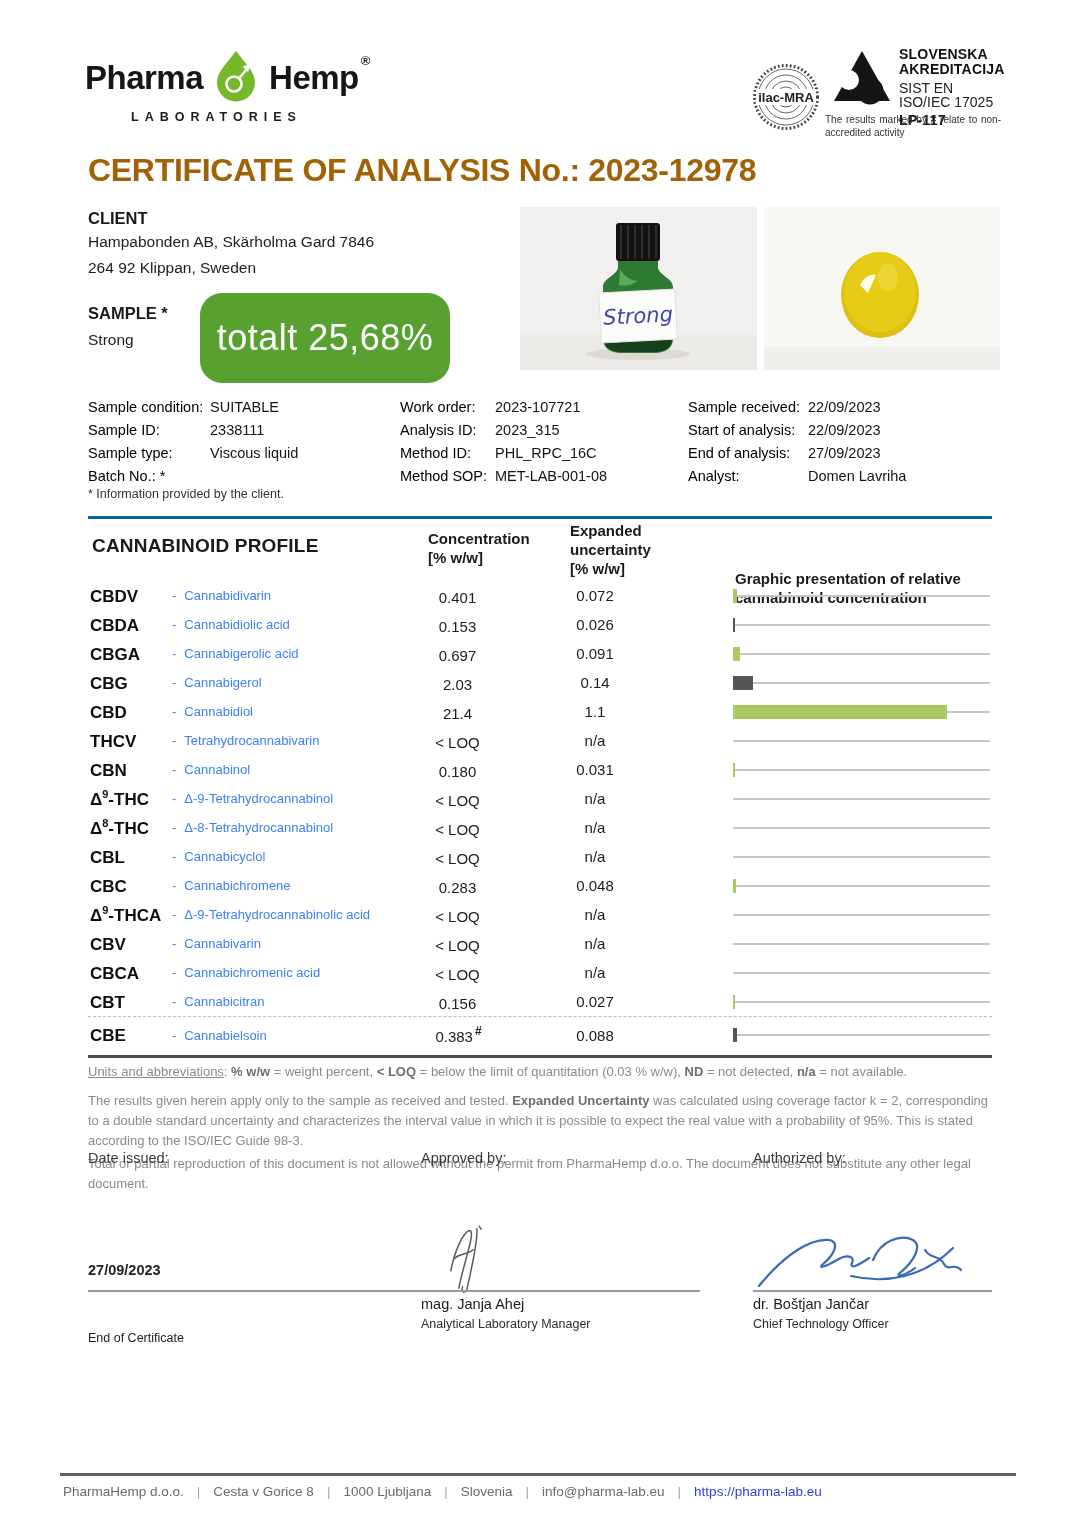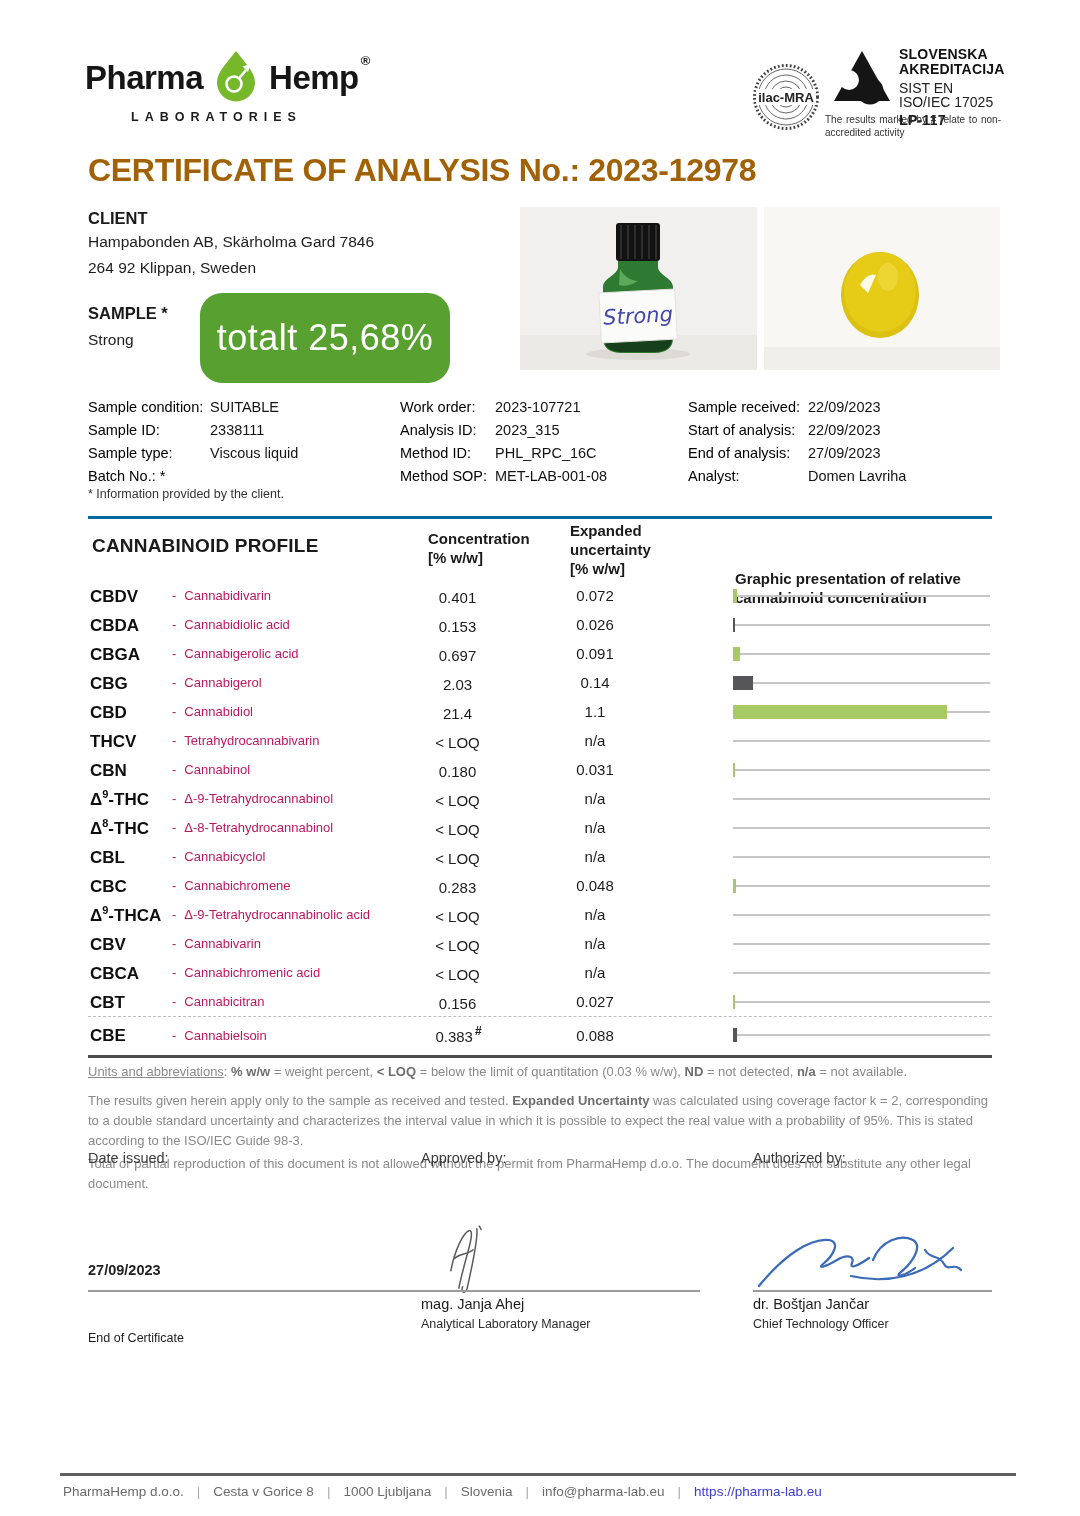--- a/index.html
+++ b/index.html
@@ -65,21 +65,21 @@
   .ctable-head { position:relative; height:62px; }
   .h-profile { position:absolute; left:4px; top:16px; font-size:19px; font-weight:bold; letter-spacing:.2px; }
   .h-conc { position:absolute; left:340px; top:10px; font-size:15px; font-weight:bold; line-height:19px; }
   .h-unc  { position:absolute; left:482px; top:2px;  font-size:15px; font-weight:bold; line-height:19px; }
   .h-graph{ position:absolute; left:647px; top:10px; font-size:15px; font-weight:bold; line-height:19px;margin-top:40px; }
 
   .t-row { display:flex; align-items:center; height:29px; padding-left:2px; }
   .t-row.separated { height:37px; border-top:1px dashed #bdbdbd; }
   .col-abbr { width:82px; font-size:17px; font-weight:bold; color:#0e0e0e; white-space:nowrap; }
   .col-abbr sup { font-size:11px; }
-  .col-name { width:228px; font-size:13px; color:#be185d; }
+  .col-name { width:228px; font-size:13px; color:#3b82f6; }
   .col-name .dash { margin-right:8px; }
   .col-conc { width:115px; text-align:center; font-size:15px; color:#1c1c1c; }
   .col-conc sup { font-size:12px; font-weight:bold; position:relative; top:-1px; left:2px;}
   .col-unc { width:160px; text-align:center; font-size:15px; color:#1c1c1c; }
   .col-bar { position:relative; width:257px; height:14px; margin-left:58px; }
   .bar-line { position:absolute; left:0; right:0; top:6px; height:2px; background:#c6c6c6; }
   .bar-fill { position:absolute; left:0; top:0; height:14px; min-width:2px; }
   .ctable-bottom { border-top:3px solid #4d4d4d; margin-top:2px; }
 
   

